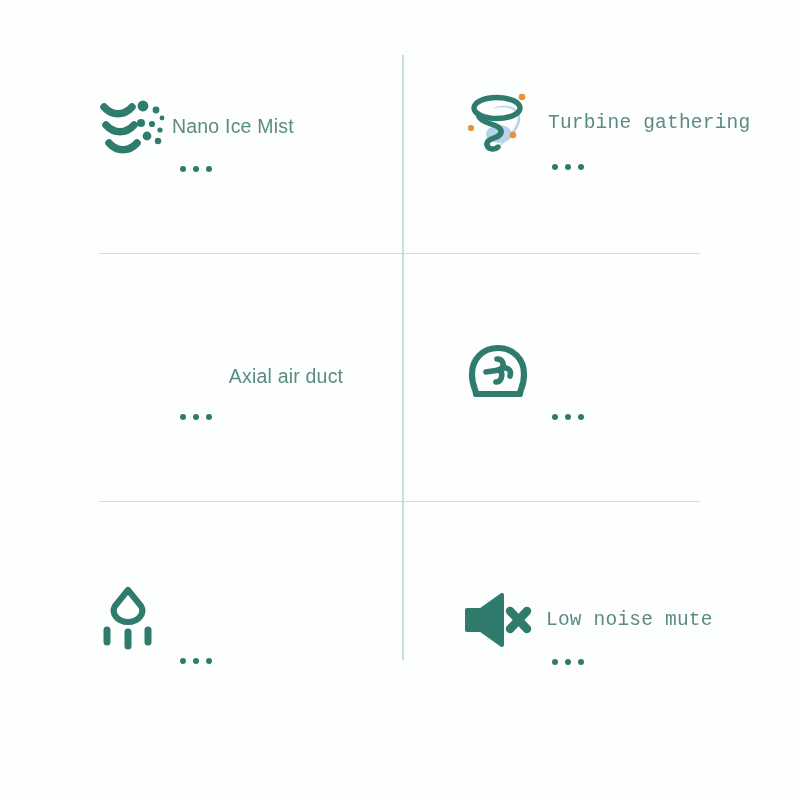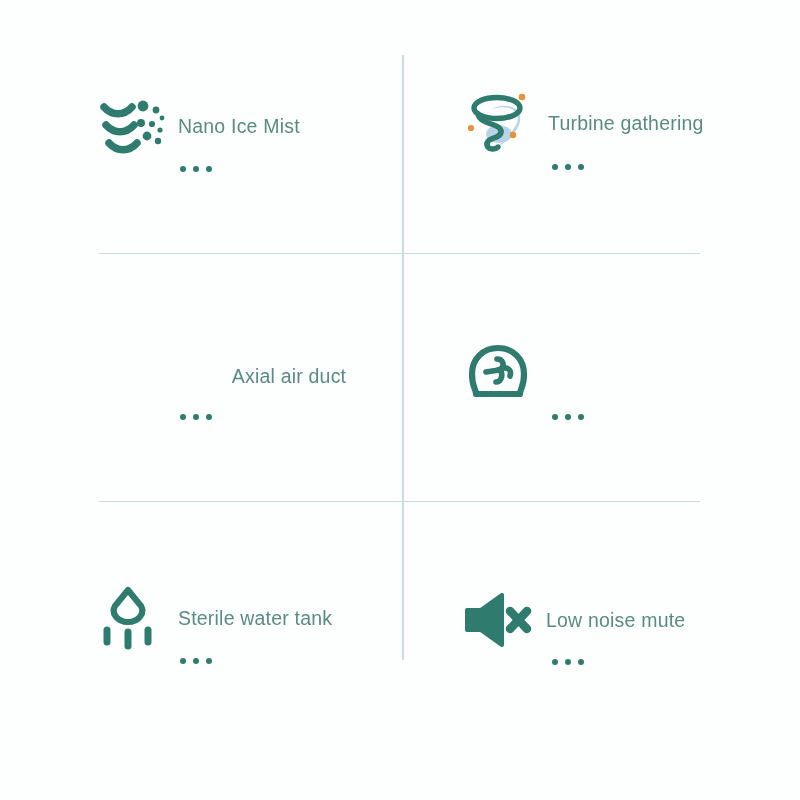--- a/index.html
+++ b/index.html
@@ -63,22 +63,22 @@
   }
   .icon-slot.empty { opacity: 0; }
 
   .feature-label {
     color: #5b8b84;
     font-size: 19.5px;
     letter-spacing: 0.2px;
     white-space: nowrap;
     font-weight: 400;
   }
-  .label-indent-a { margin-left: 6px; }
-  .label-indent-b { margin-left: 10px; }
+  .label-indent-a { margin-left: 0; }
+  .label-indent-b { margin-left: 10px; font-family: Liberation Mono, monospace; }
 
   
   .dots {
     position: absolute;
     display: flex;
     gap: 7px;
     align-items: center;
   }
   .dots span {
     display: block;
@@ -191,21 +191,20 @@
     <div class="icon-slot">
       <svg width="60" height="64" viewBox="0 0 60 64">
         <path d="M28 4 L41 20 C45 27, 39 36, 28 36 C17 36, 11 27, 15 20 Z" fill="none" stroke="#2f7c6e" stroke-width="6.2" stroke-linejoin="round"></path>
         <g stroke="#2f7c6e" stroke-width="7" stroke-linecap="round">
           <line x1="7" y1="44" x2="7" y2="56"></line>
           <line x1="28" y1="46" x2="28" y2="60"></line>
           <line x1="48" y1="44" x2="48" y2="56"></line>
         </g>
       </svg>
     </div>
-    <span class="feature-label label-indent-a">Sterile water tank</span>
   </div>
   <div class="dots dots-r2c0">
     <span></span>
     <span></span>
     <span></span>
   </div>
 
   <div class="cell cell-r2c1">
     <div class="icon-slot">
       <svg width="68" height="54" viewBox="0 0 68 54">

